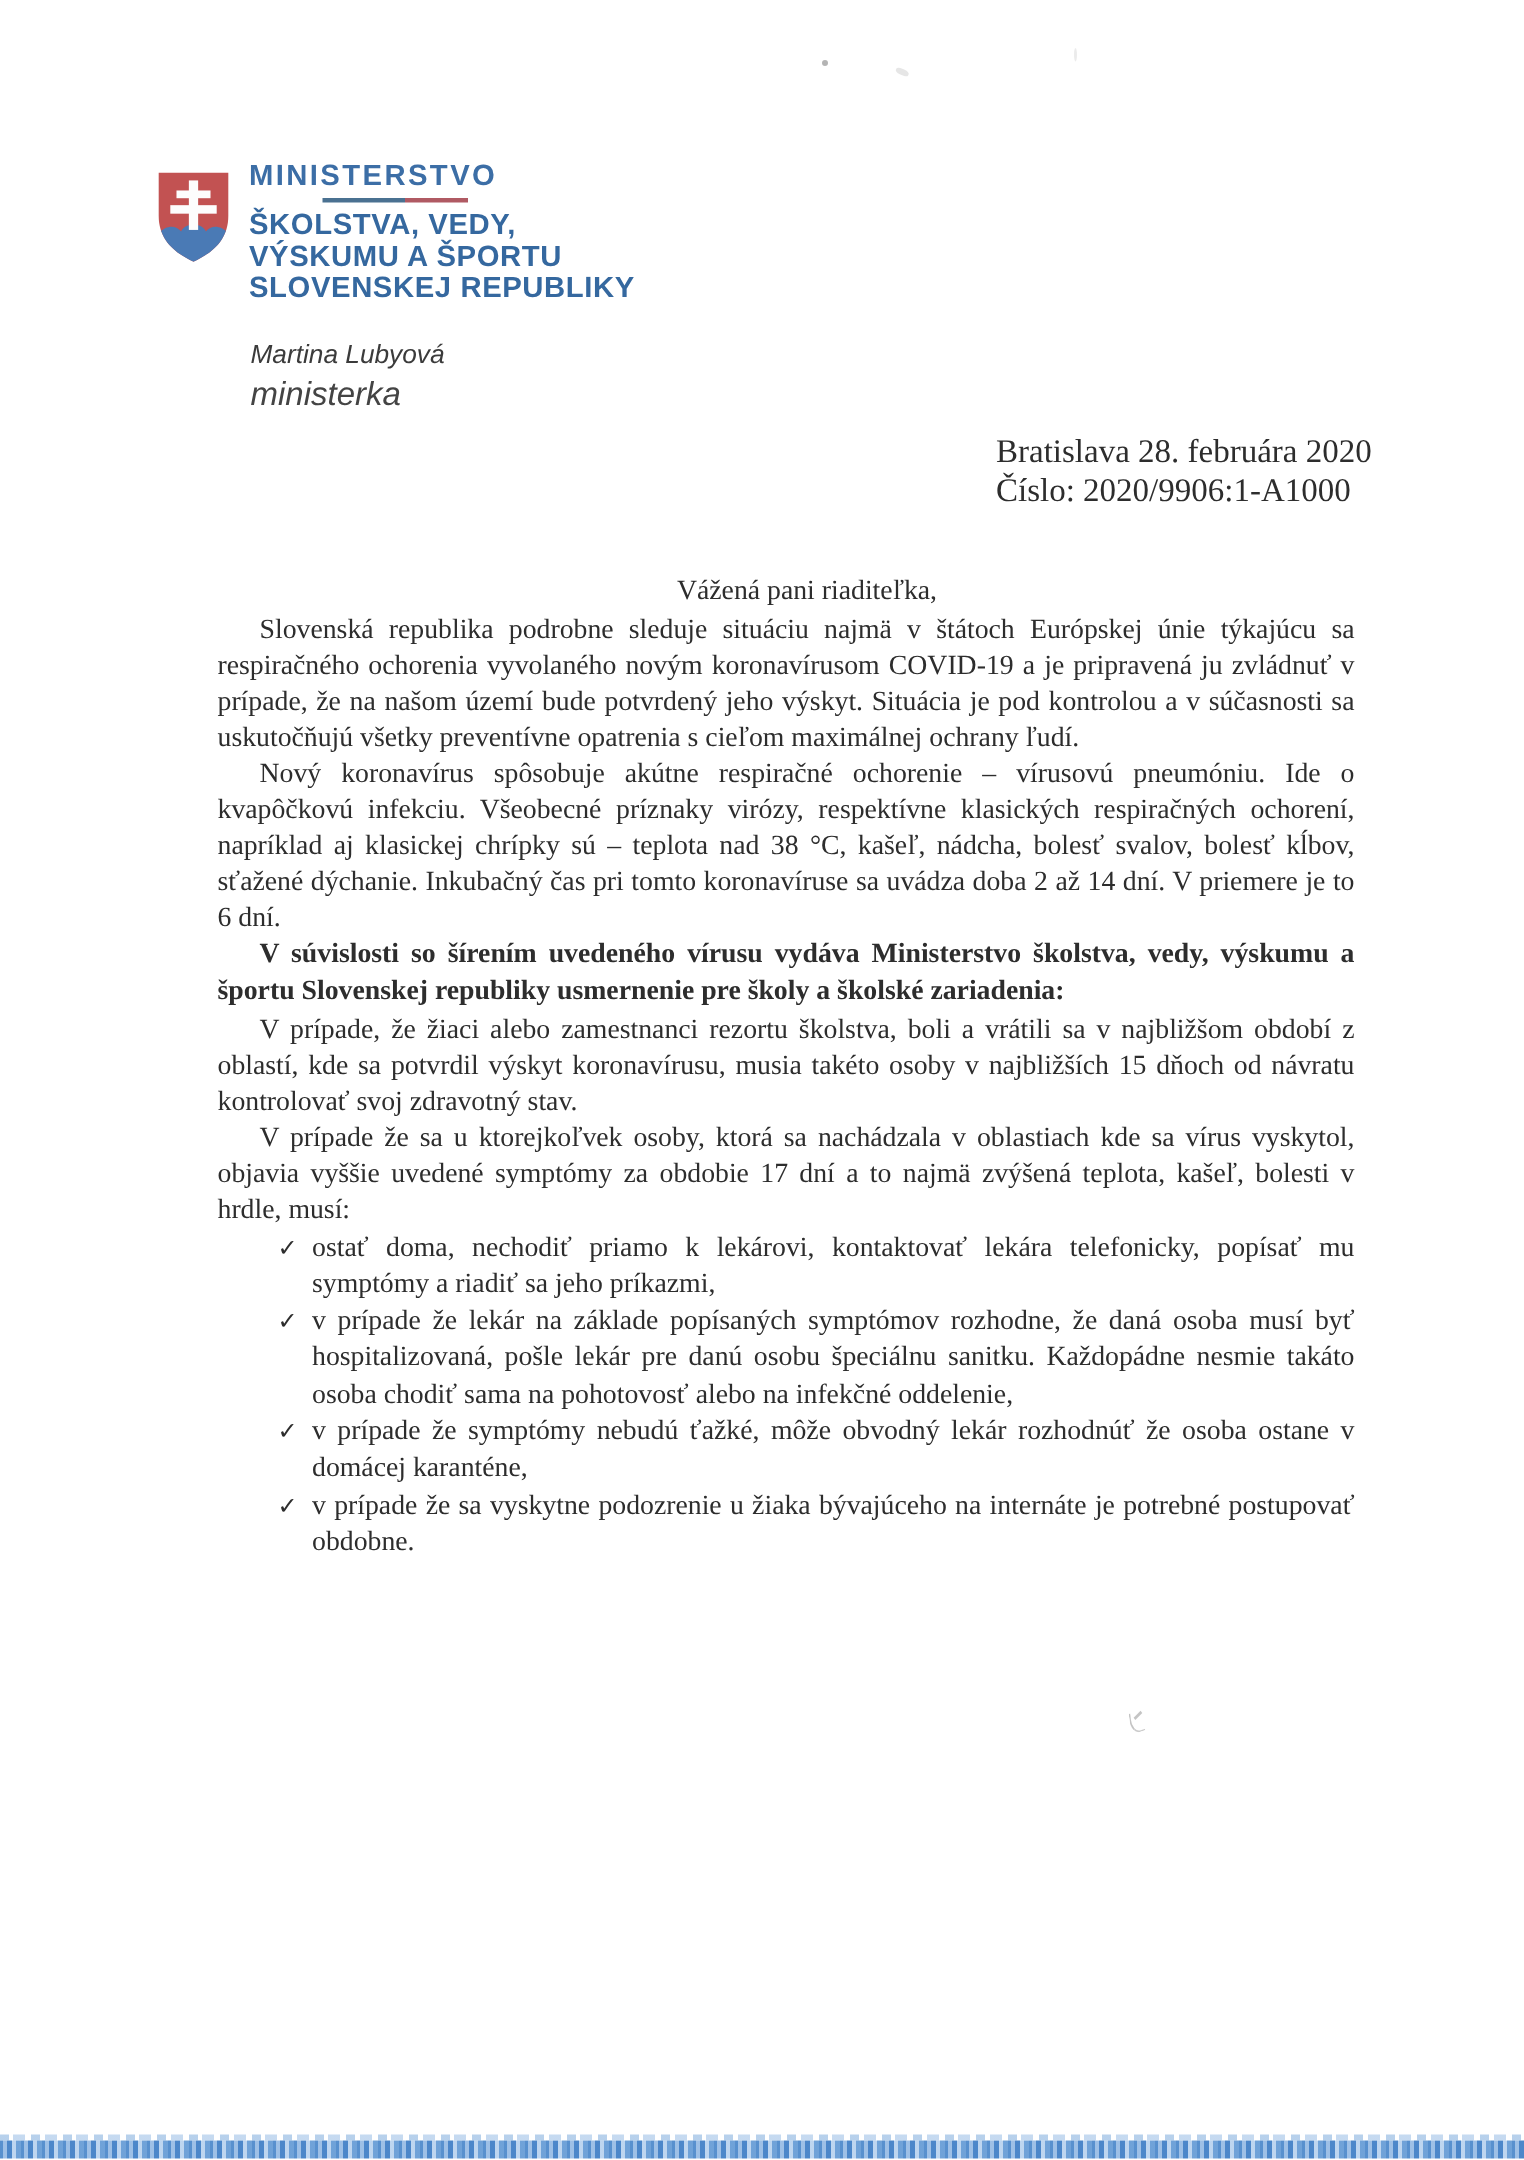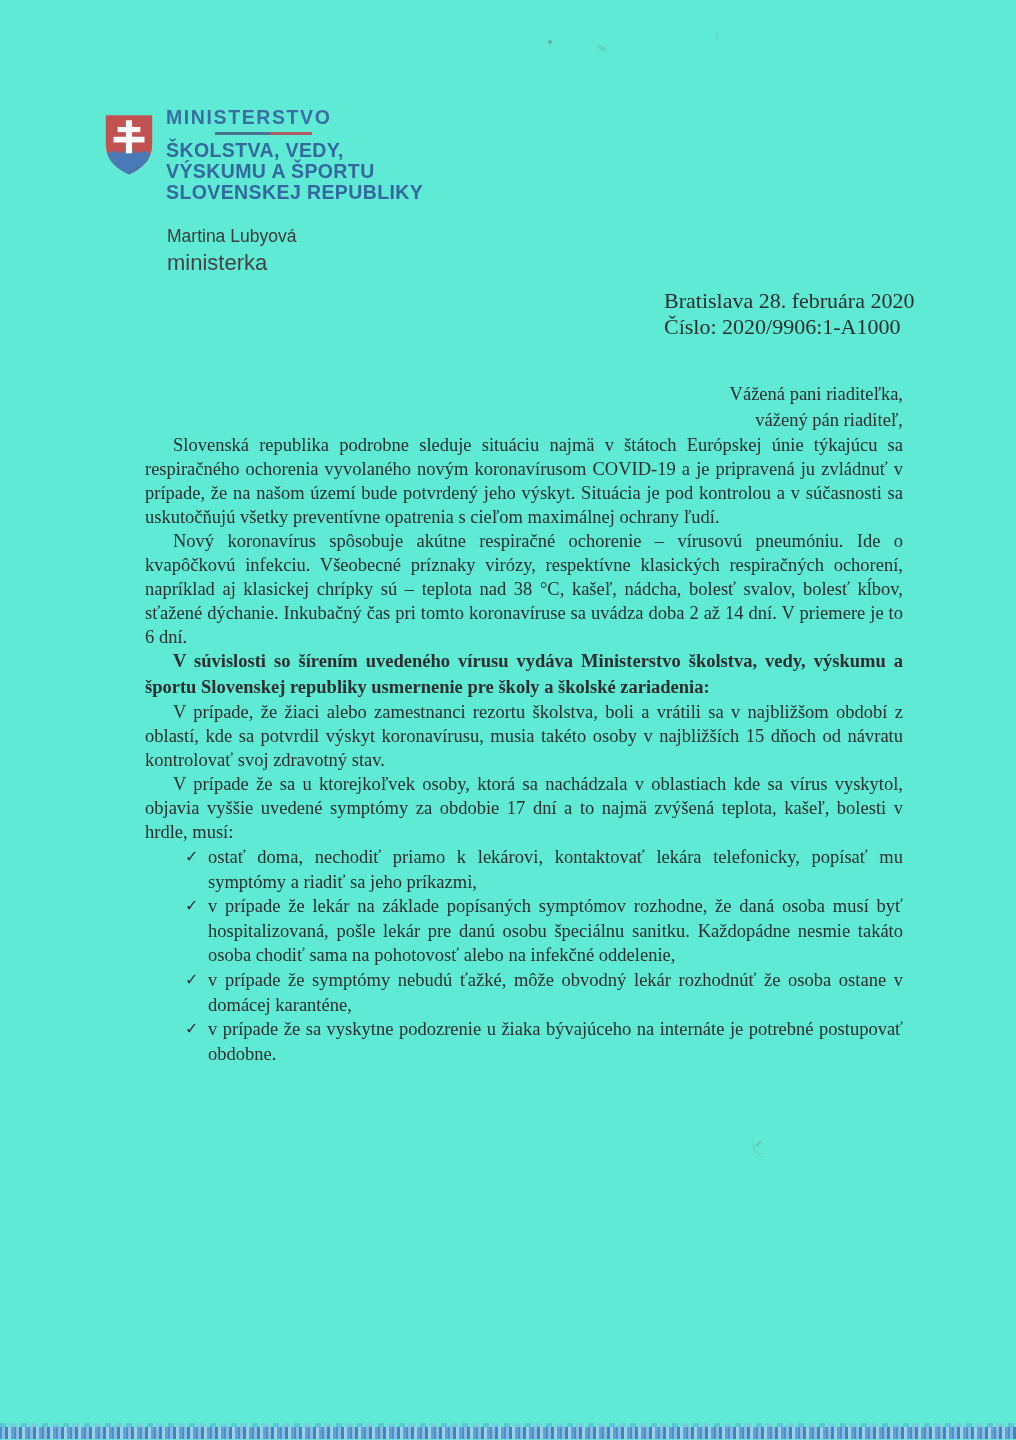--- a/index.html
+++ b/index.html
@@ -8,21 +8,21 @@
     --underline-red:#b05a63;
     --shield-red:#c25252;
     --mount-blue:#4a7ab5;
     --ink:#2d2d2d;
     --band-blue:#5d9bd8;
   }
   *{box-sizing:border-box;}
   html,body{margin:0;padding:0;background:#e9e9e9;}
   .page{
     position:relative;width:1016px;height:1440px;margin:0 auto;
-    background:#5eead4;overflow:hidden;
+    background:#ffffff;overflow:hidden;
     font-family:"Liberation Serif",serif;color:var(--ink);
   }
 
   
   .logo-block{position:absolute;left:100px;top:111px;}
   .coat{display:block;width:58px;height:66px;}
   .shield{fill:var(--shield-red);}
   .mount{fill:var(--mount-blue);}
   .cross{fill:#fdfdfd;}
 
@@ -31,34 +31,34 @@
     font-family:"Liberation Sans",sans-serif;
     font-weight:700;color:var(--brand-blue);
   }
   .ministry-line1{font-size:19.5px;letter-spacing:1.6px;color:#3c6ea6;}
   .ministry-underline{
     width:97px;height:3px;margin:3px 0 5px 49px;
     background:linear-gradient(90deg,var(--underline-blue) 0 57%,var(--underline-red) 57% 100%);
   }
   .ministry-rest{font-size:19.5px;line-height:21px;letter-spacing:0.4px;}
 
-  .signer{position:absolute;left:167px;top:226px;font-family:"Liberation Sans",sans-serif;color:#3b3b3b;}
+  .signer{position:absolute;left:167px;top:226px;font-family:"Liberation Sans",sans-serif;color:#3b3b3b;font-style:italic;}
   .signer-name{font-size:17.5px;}
   .signer-title{font-size:22px;margin-top:3px;color:#444;}
 
   
   .meta-block{position:absolute;left:664px;top:288px;font-size:22px;line-height:26px;}
 
   
   .letter-body{
     position:absolute;left:145px;top:382px;width:758px;
     font-size:18.5px;line-height:24px;text-align:justify;
   }
   .letter-body p{margin:0;text-indent:28px;}
-  .salutation{margin-left:28px;line-height:25.5px;text-align:right;}
+  .salutation{margin-left:28px;line-height:25.5px;text-align:center;}
   .p1{margin-top:24px;}
   .p2{margin-top:25px;}
   .bold-statement{margin-top:45px;font-weight:700;line-height:25.5px;}
   .p3{margin-top:22px;}
   .p4{margin-top:22px;}
 
   .checklist{list-style:none;margin:1px 0 0 40px;padding:0;}
   .checklist li{position:relative;padding-left:23px;line-height:24.6px;text-align:justify;}
   .check-icon{position:absolute;left:0;top:0;font-family:"DejaVu Sans",sans-serif;font-size:16px;}
 
@@ -133,21 +133,20 @@
   </div>
 
   <div class="meta-block">
     <div>Bratislava 28. februára 2020</div>
     <div>Číslo: 2020/9906:1-A1000</div>
   </div>
 
   <div class="letter-body">
     <div class="salutation">
       <div>Vážená pani riaditeľka,</div>
-      <div>vážený pán riaditeľ,</div>
     </div>
 
     <p class="p1">Slovenská republika podrobne sleduje situáciu najmä v štátoch Európskej únie týkajúcu sa respiračného ochorenia vyvolaného novým koronavírusom COVID-19 a je pripravená ju zvládnuť v prípade, že na našom území bude potvrdený jeho výskyt. Situácia je pod kontrolou a v súčasnosti sa uskutočňujú všetky preventívne opatrenia s cieľom maximálnej ochrany ľudí.</p>
 
     <p class="p2">Nový koronavírus spôsobuje akútne respiračné ochorenie – vírusovú pneumóniu. Ide o kvapôčkovú infekciu. Všeobecné príznaky virózy, respektívne klasických respiračných ochorení, napríklad aj klasickej chrípky sú – teplota nad 38 °C, kašeľ, nádcha, bolesť svalov, bolesť kĺbov, sťažené dýchanie. Inkubačný čas pri tomto koronavíruse sa uvádza doba 2 až 14 dní. V priemere je to 6 dní.</p>
 
     <p class="bold-statement">V súvislosti so šírením uvedeného vírusu vydáva Ministerstvo školstva, vedy, výskumu a športu Slovenskej republiky usmernenie pre školy a školské zariadenia:</p>
 
     <p class="p3">V prípade, že žiaci alebo zamestnanci rezortu školstva, boli a vrátili sa v najbližšom období z oblastí, kde sa potvrdil výskyt koronavírusu, musia takéto osoby v najbližších 15 dňoch od návratu kontrolovať svoj zdravotný stav.</p>
 

